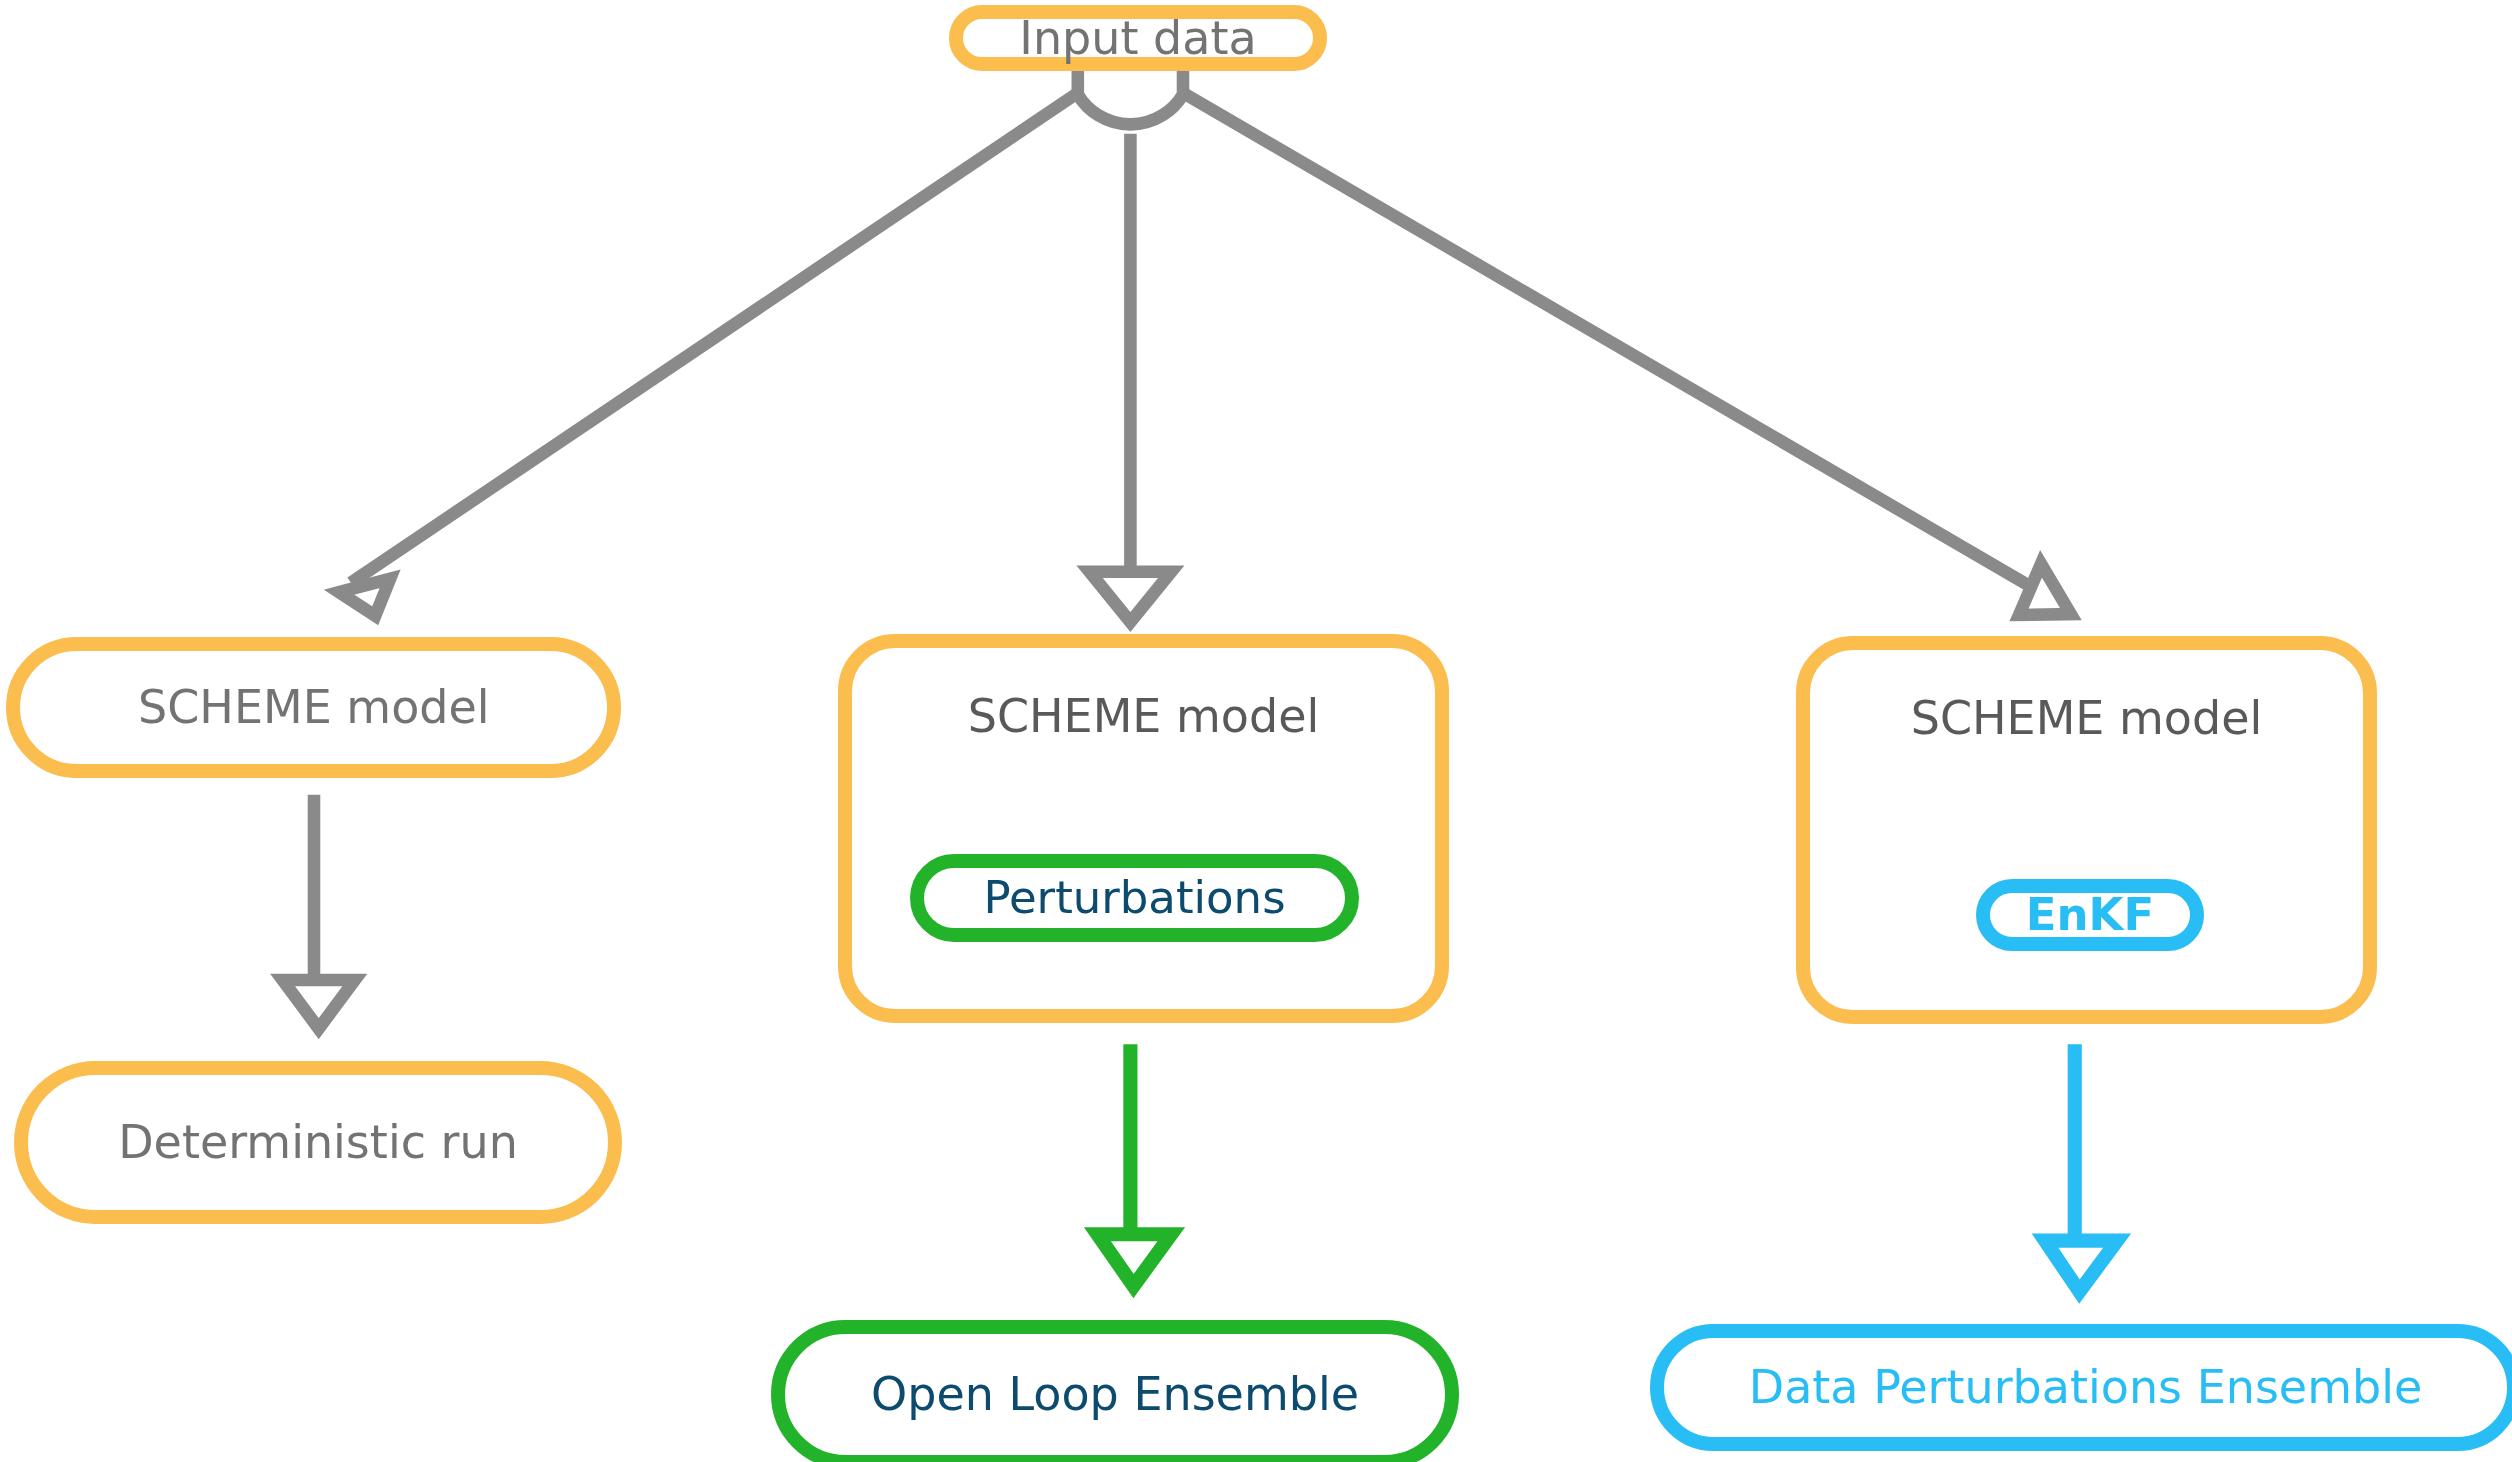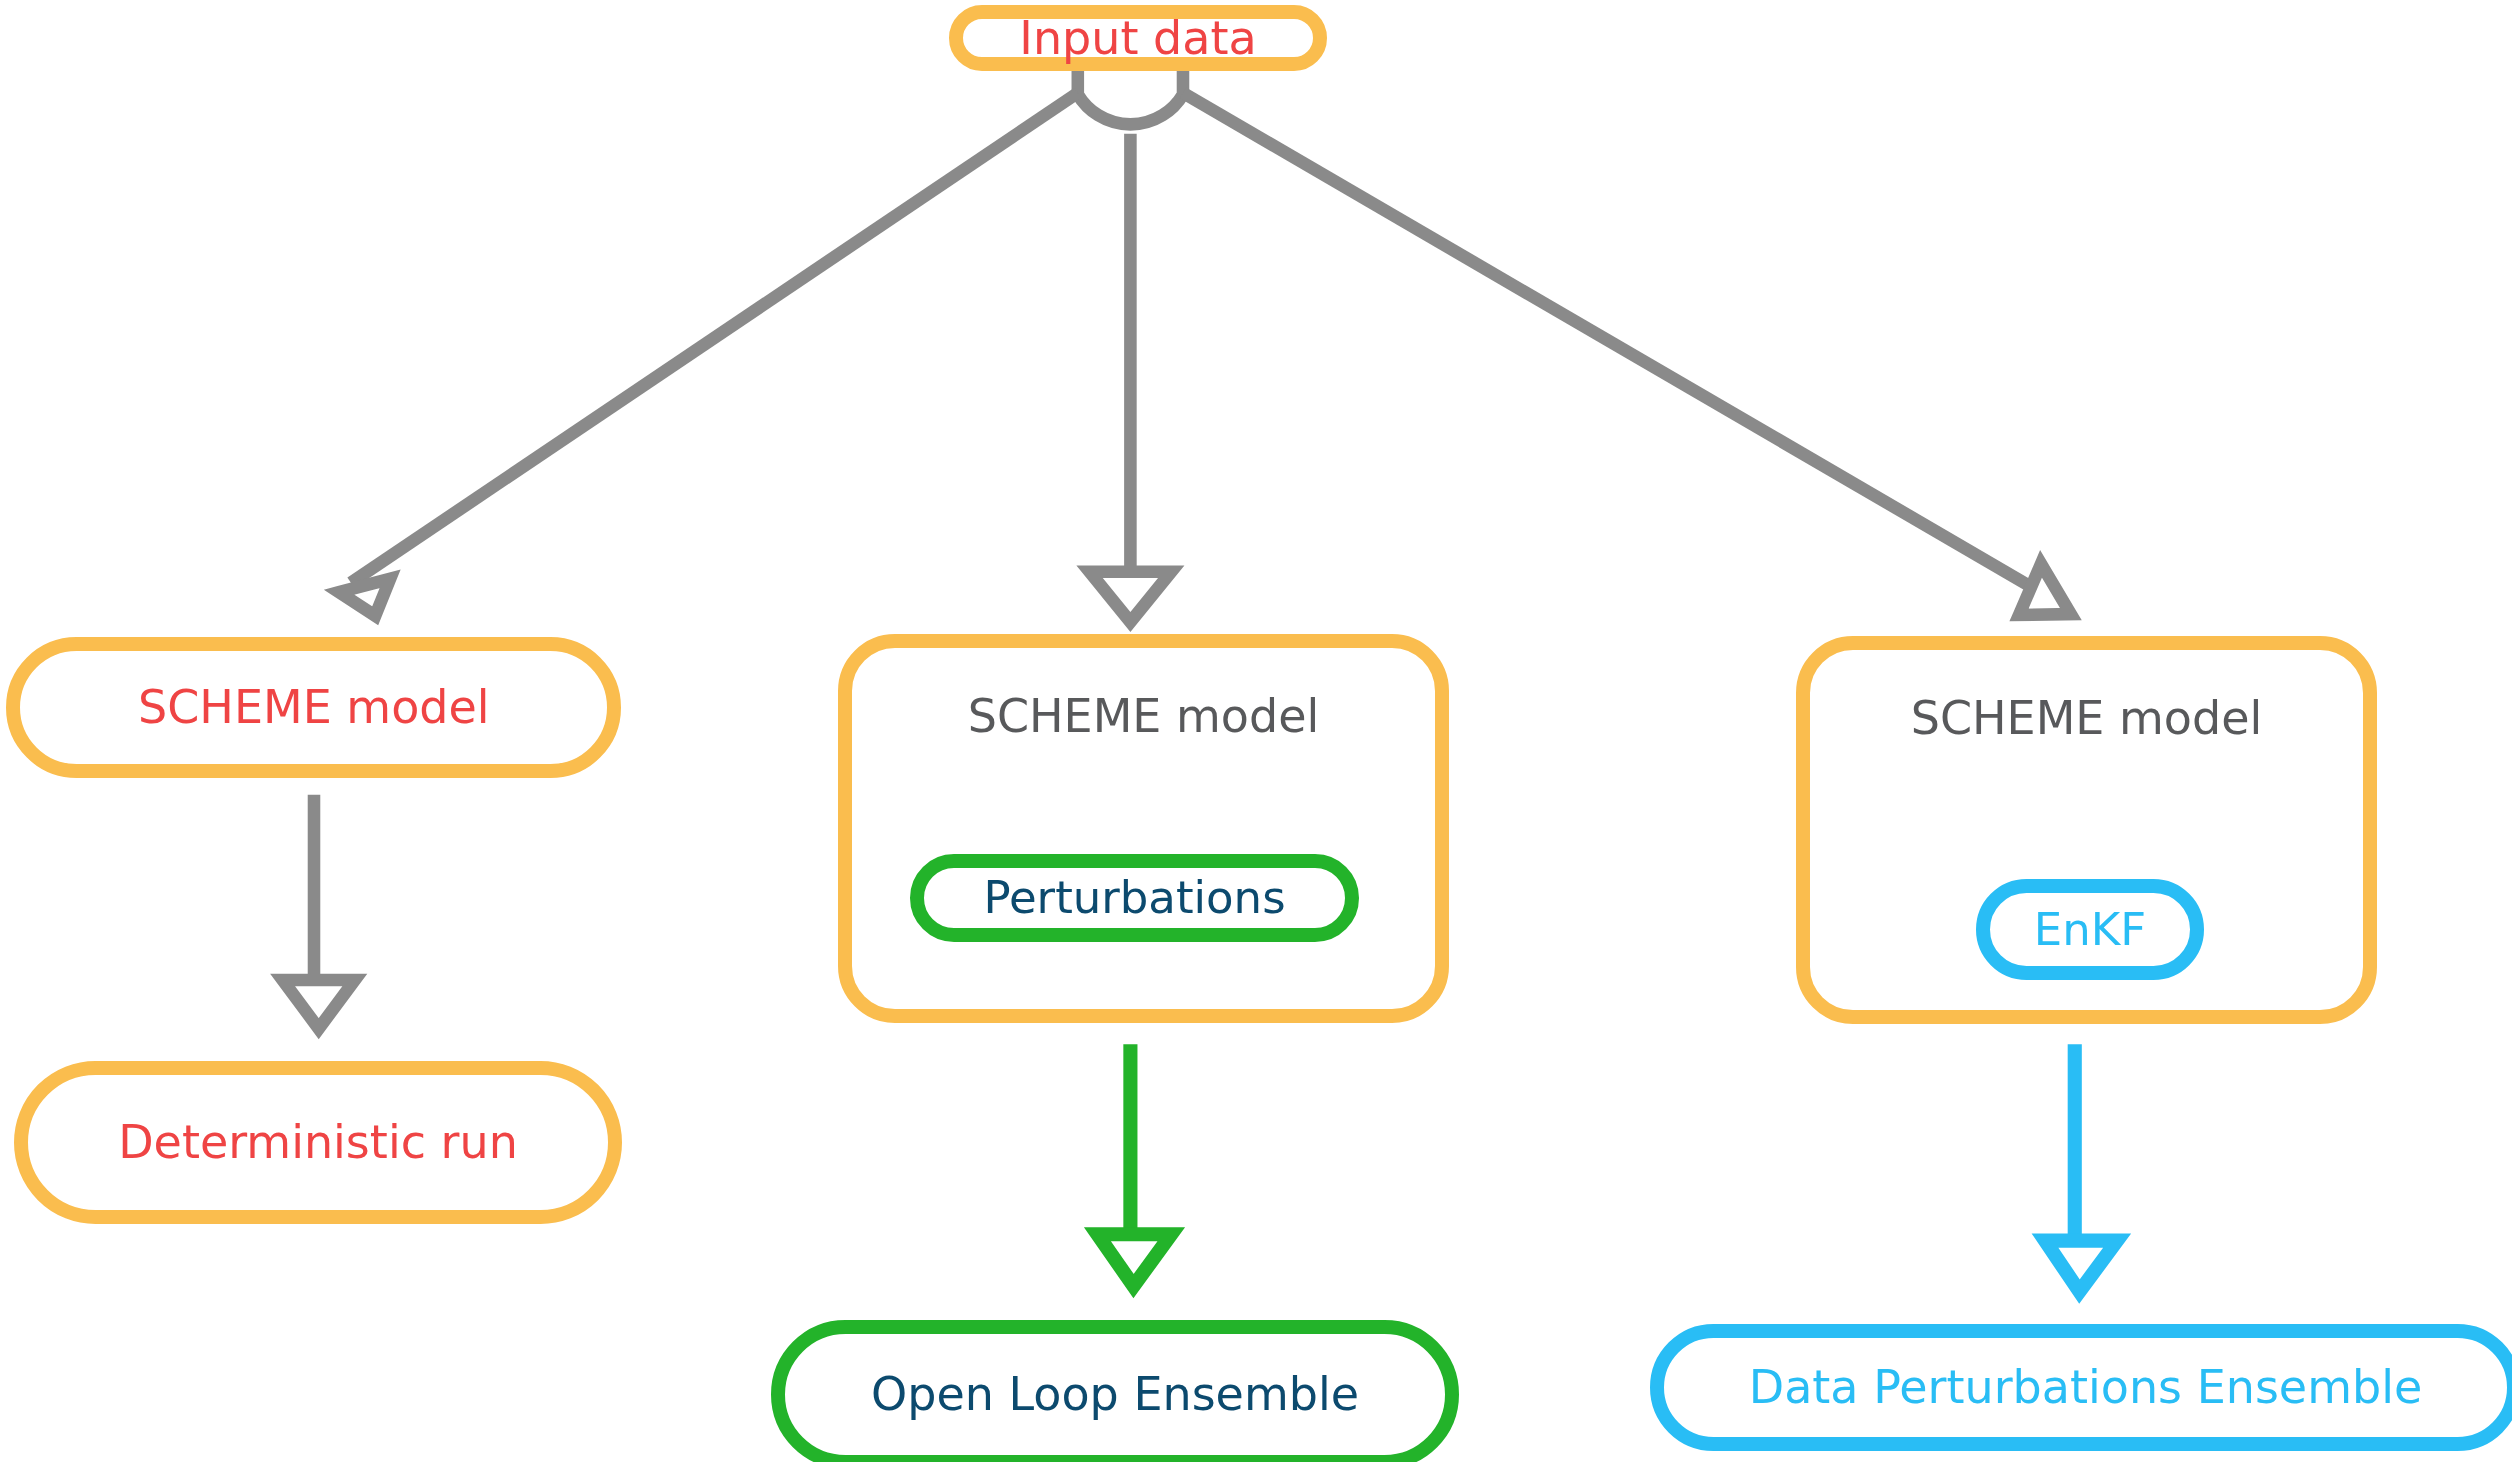--- a/index.html
+++ b/index.html
@@ -51,21 +51,21 @@
   
   .container-box {
     border-radius: 57px;
     display: block;
   }
 
   .stroke-orange { border: 14px solid #fabd4e; }
   .stroke-green  { border: 14px solid #23b32a; }
   .stroke-blue   { border: 14px solid #29bdf5; }
 
-  .txt-grey  { color: #ef4444; }
+  .txt-grey  { color: #737373; }
   .txt-green { color: #0c4a6e; }
   .txt-blue  { color: #29bdf5; }
 
   
   #node-input-data {
     left: 949px; top: 4.7px;
     width: 378px; height: 66px;
     font-size: 46px;
   }
 
@@ -108,21 +108,21 @@
     justify-content: center;
     white-space: nowrap;
     font-size: 45px;
   }
   #pill-perturbations {
     left: 58px; top: 206px;
     width: 449px; height: 88px;
   }
   #pill-enkf {
     left: 166px; top: 229px;
-    width: 228px; height: 101px;
+    width: 228px; height: 72px; font-weight: bold;
   }
 
   #node-open-loop {
     left: 771px; top: 1320px;
     width: 688px; height: 149px;
     font-size: 46px;
     text-align: right;
   }
   #node-da-ensemble {
     left: 1650px; top: 1324px;

